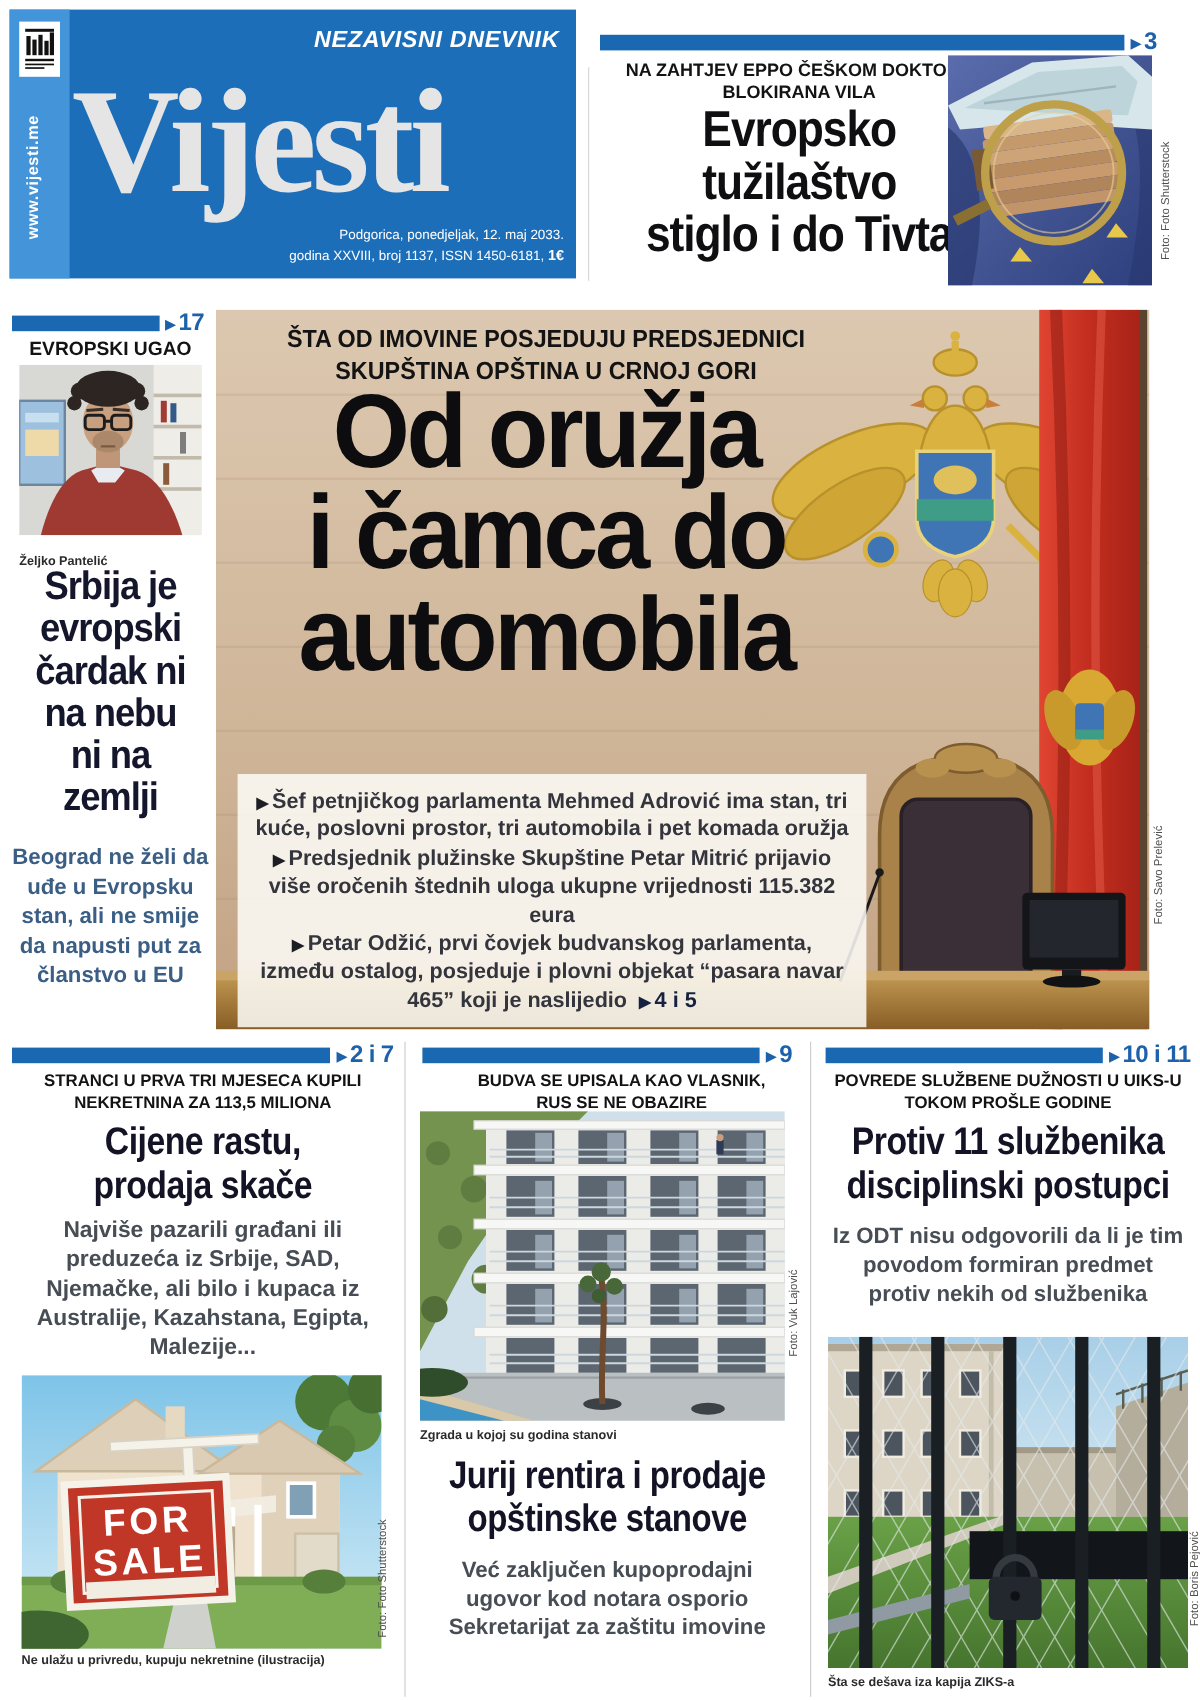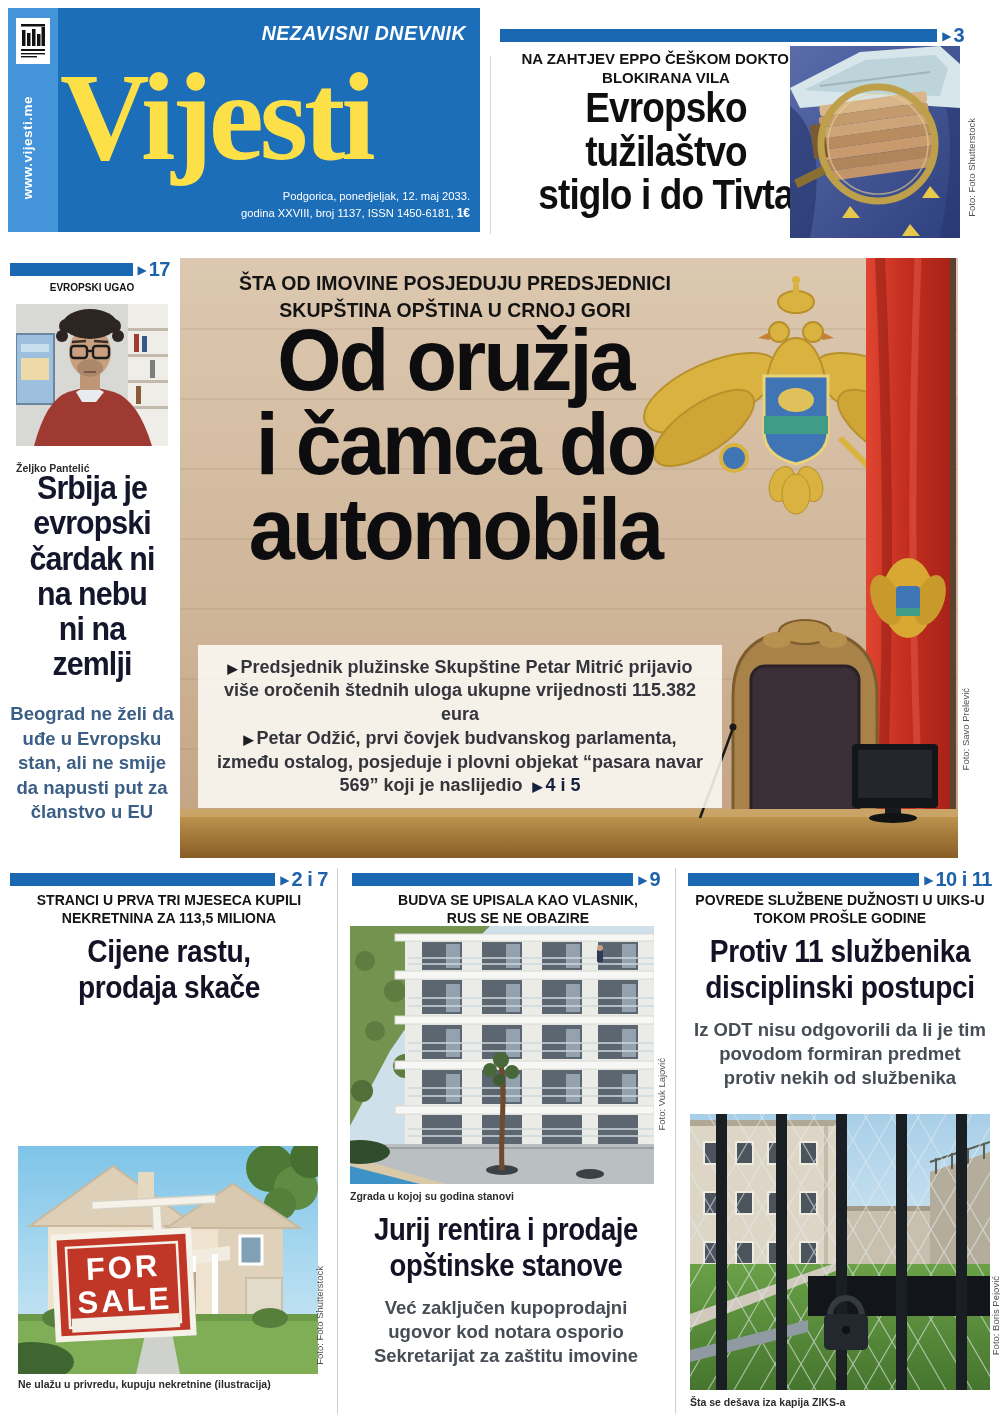--- a/index.html
+++ b/index.html
@@ -7,21 +7,21 @@
         font-family:"Liberation Sans",sans-serif;color:#151515;}
   .abs{position:absolute;}
 
   
   #masthead{left:8px;top:8px;width:472px;height:224px;background:#1d6eb8;}
   #mh-strip{left:0;top:0;width:50px;height:224px;background:#4394d8;}
   #mh-logo{left:8px;top:10px;width:34px;height:46px;background:#ffffff;display:flex;align-items:center;justify-content:center;}
   #mh-site{left:12px;top:88px;writing-mode:vertical-rl;transform:rotate(180deg);
            color:#ffffff;font-weight:bold;font-size:13.5px;letter-spacing:.5px;}
   #mh-tagline{right:14px;top:14px;color:#ffffff;font-weight:800;font-style:italic;font-size:19.5px;letter-spacing:.5px;}
-  #mh-title{left:52px;top:48px;width:414px;color:#fde047;font-family:"Liberation Serif",serif;
+  #mh-title{left:52px;top:48px;width:414px;color:#e5e5e5;font-family:"Liberation Serif",serif;
             font-weight:bold;font-size:124px;line-height:1;letter-spacing:-4px;}
   #mh-date{right:10px;bottom:10px;text-align:right;color:#ffffff;font-size:11.2px;line-height:1.45;}
   #mh-date b{font-size:12px;}
 
   
   .pagebar{display:flex;align-items:center;}
   .pagebar .bar{height:13px;background:#1a67b2;flex:1;}
   .pagebar .arrow{color:#1d61ab;font-size:12px;margin-left:5px;line-height:1;}
   .pagebar .num{color:#1d61ab;font-weight:800;font-size:20px;letter-spacing:-.5px;margin-left:2px;white-space:nowrap;}
   .kicker{font-weight:800;color:#131313;text-align:center;text-transform:uppercase;line-height:1.25;}
@@ -37,21 +37,21 @@
   #ts-kicker{left:0;top:50px;width:332px;font-size:15px;}
   #ts-hl{left:0;top:86px;width:332px;font-size:42px;line-height:1.04;color:#0f0f12;
          transform:scaleX(.88);transform-origin:50% 0;letter-spacing:-1px;}
   #ts-photo{left:290px;top:46px;width:170px;height:192px;}
   #ts-credit{left:466px;top:118px;}
   #v-sep{left:490px;top:56px;width:1px;height:178px;background:#d8d8d8;}
 
   
   #leftcol{left:8px;top:258px;width:168px;height:604px;}
   #lc-bar{left:2px;top:0;width:160px;}
-  #lc-kicker{left:0;top:24px;width:100%;font-size:10px;}
+  #lc-kicker{left:0;top:24px;width:100%;font-size:16px;}
   #lc-photo{left:8px;top:46px;width:152px;height:142px;}
   #lc-caption{left:8px;top:204px;}
   #lc-hl{left:0;top:212px;width:100%;font-size:33px;line-height:1.07;letter-spacing:-1px;
          transform:scaleX(.92);transform-origin:50% 0;color:#14162b;}
   #lc-deck{left:0;top:444px;width:100%;font-size:18.5px;line-height:1.33;color:#3b5e85;}
 
   
   #mainstory{left:180px;top:258px;width:778px;height:600px;overflow:hidden;}
   #ms-kicker{left:10px;top:12px;width:530px;font-size:20.5px;line-height:1.3;
              transform:scaleX(.95);transform-origin:50% 0;}
@@ -324,22 +324,23 @@
     <div class="abs kicker" id="ms-kicker">
       <div>ŠTA OD IMOVINE POSJEDUJU PREDSJEDNICI</div>
       <div>SKUPŠTINA OPŠTINA U CRNOJ GORI</div>
     </div>
     <div class="abs hl" id="ms-hl">
       <div>Od oružja</div>
       <div>i čamca do</div>
       <div>automobila</div>
     </div>
     <div class="abs" id="ms-bullets">
+      <p><span class="b-arrow">▶</span><span>Šef petnjičkog parlamenta Mehmed Adrović ima stan, tri kuće, poslovni prostor, tri automobila i pet komada oružja</span></p>
       <p><span class="b-arrow">▶</span><span>Predsjednik plužinske Skupštine Petar Mitrić prijavio više oročenih štednih uloga ukupne vrijednosti 115.382 eura</span></p>
-      <p><span class="b-arrow">▶</span><span>Petar Odžić, prvi čovjek budvanskog parlamenta, između ostalog, posjeduje i plovni objekat “pasara navar 569” koji je naslijedio</span><span class="pref"><span class="b-arrow">▶</span><span>4 i 5</span></span></p>
+      <p><span class="b-arrow">▶</span><span>Petar Odžić, prvi čovjek budvanskog parlamenta, između ostalog, posjeduje i plovni objekat “pasara navar 465” koji je naslijedio</span><span class="pref"><span class="b-arrow">▶</span><span>4 i 5</span></span></p>
     </div>
   </div>
   <div class="abs vcredit" id="ms-credit">Foto: Savo Prelević</div>
 
   <div class="abs" id="bottom">
     <div class="abs colsep" id="sep1"></div>
     <div class="abs colsep" id="sep2"></div>
 
     <div class="abs" id="col1">
       <div class="abs pagebar" id="c1-bar">
@@ -348,20 +349,21 @@
         <span class="num">2 i 7</span>
       </div>
       <div class="abs kicker" id="c1-kicker">
         <div>STRANCI U PRVA TRI MJESECA KUPILI</div>
         <div>NEKRETNINA ZA 113,5 MILIONA</div>
       </div>
       <div class="abs hl" id="c1-hl">
         <div>Cijene rastu,</div>
         <div>prodaja skače</div>
       </div>
+      <div class="abs deck" id="c1-deck">Najviše pazarili građani ili preduzeća iz Srbije, SAD, Njemačke, ali bilo i kupaca iz Australije, Kazahstana, Egipta, Malezije...</div>
       <div class="abs" id="c1-photo">
         <svg width="300" height="228" viewBox="0 0 300 228">
           <defs>
             <linearGradient id="sky1" x1="0" y1="0" x2="0" y2="1">
               <stop offset="0" stop-color="#7ec4e8"></stop>
                 <stop offset="1" stop-color="#d6ecf6"></stop>
             </linearGradient>
           </defs>
           <rect width="300" height="228" fill="url(#sky1)"></rect>
           <circle cx="252" cy="22" r="24" fill="#4c7a36"></circle>

